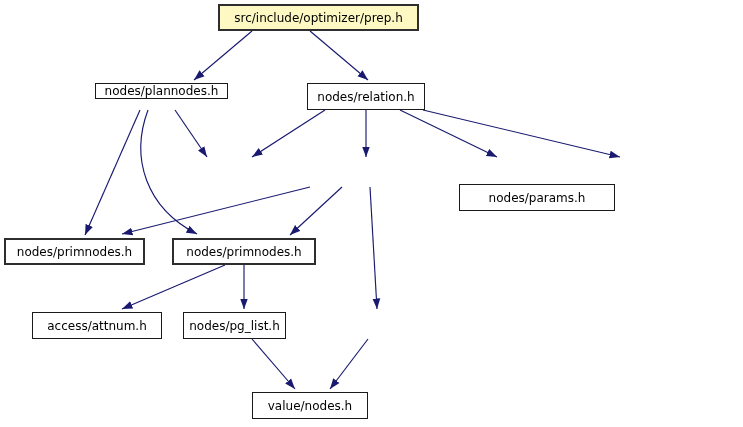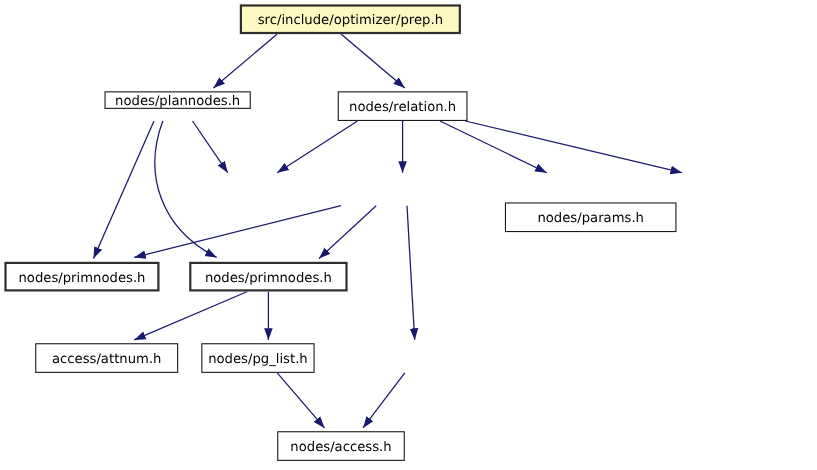--- a/index.html
+++ b/index.html
@@ -82,15 +82,15 @@
     </svg>
 
   <div class="node bold root" style="left: 186px; top: 4px; width: 201px; height: 27px;">src/include/optimizer/prep.h</div>
   <div class="node" style="left: 95px; top: 83px; width: 133px; height: 16px;">nodes/plannodes.h</div>
   <div class="node" style="left: 307px; top: 83px; width: 118px; height: 27px;">nodes/relation.h</div>
   <div class="node" style="left: 459px; top: 160px; width: 156px; height: 27px; margin-top: 24px;">nodes/params.h</div>
   <div class="node bold" style="left: 4px; top: 238px; width: 141px; height: 27px;">nodes/primnodes.h</div>
   <div class="node" style="left: 32px; top: 312px; width: 130px; height: 27px;">access/attnum.h</div>
   <div class="node bold" style="left: 172px; top: 238px; width: 144px; height: 27px;">nodes/primnodes.h</div>
   <div class="node" style="left: 183px; top: 312px; width: 103px; height: 27px;">nodes/pg_list.h</div>
-  <div class="node" style="left: 252px; top: 392px; width: 116px; height: 27px;">nodes/access.h</div>
+  <div class="node" style="left: 252px; top: 392px; width: 116px; height: 27px;">value/nodes.h</div>
 
 </div>
 
 </body></html>

